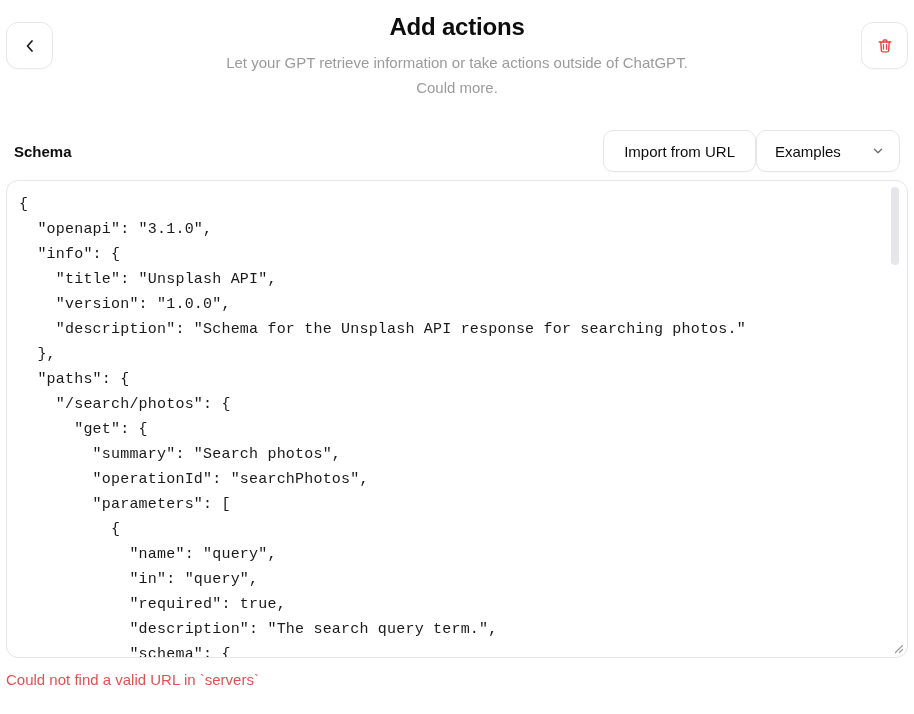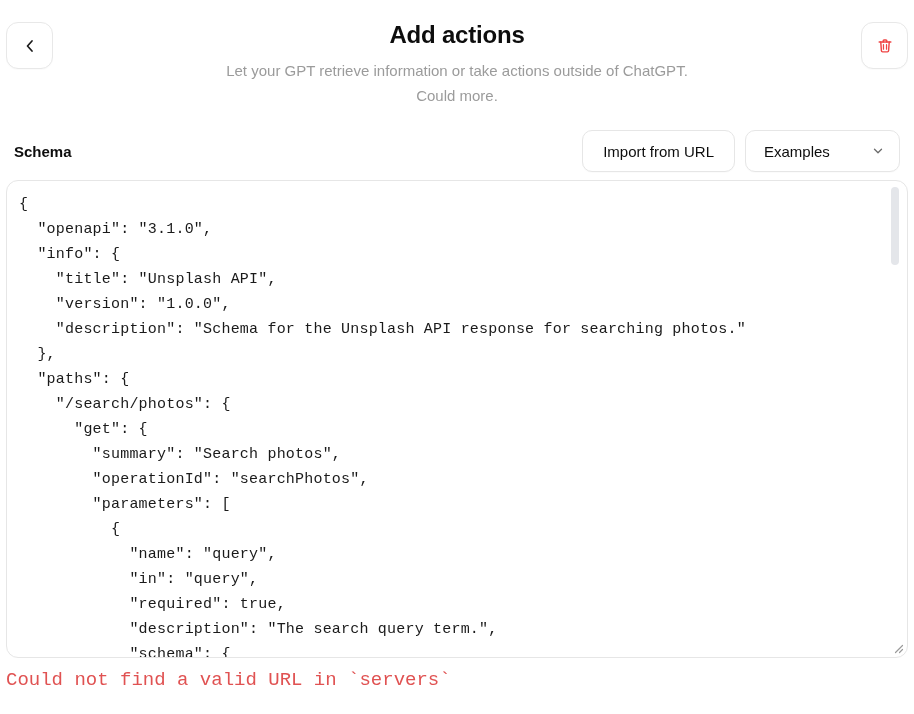--- a/index.html
+++ b/index.html
@@ -13,21 +13,21 @@
   .page {
     position: relative;
     width: 914px; height: 714px;
     background: #ffffff;
   }
 
   
   .header {
     position: relative;
     height: 122px;
-    padding-top: 20px;
+    padding-top: 12px;
   }
   .icon-btn {
     position: absolute;
     width: 47px; height: 47px;
     border: 1px solid #e8e8e8;
     border-radius: 12px;
     background: #ffffff;
     display: flex; align-items: center; justify-content: center;
     cursor: pointer;
     box-shadow: 0 1px 1px rgba(0,0,0,0.02);
@@ -69,40 +69,39 @@
     align-items: center;
   }
   .schema-label {
     font-size: 15px;
     font-weight: bold;
     color: #0d0d0d;
   }
   .schema-actions {
     margin-left: auto;
     display: flex;
-    gap: 10px;
     align-items: flex-start;
   }
   .pill-btn {
     height: 42px;
     border: 1px solid #e6e6e6;
     border-radius: 10px;
     background: #ffffff;
     font-size: 15px;
     color: #0d0d0d;
     font-family: "Liberation Sans", sans-serif;
     padding: 0 20px;
     cursor: pointer;
     display: flex;
     align-items: center;
     white-space: nowrap;
     box-shadow: 0 1px 1px rgba(0,0,0,0.02);
   }
   .pill-btn.select {
-    width: 155px;
+    width: 144px;
     justify-content: space-between;
     padding: 0 14px 0 18px;
   }
   .chev { margin-left: 10px; display: flex; align-items: center; }
 
   
   .code-wrap {
     position: relative;
     margin: 0 6px;
     height: 478px;
@@ -141,24 +140,23 @@
   .resize-handle {
     position: absolute;
     right: 1px; bottom: 1px;
     width: 16px; height: 16px;
     cursor: nwse-resize;
   }
 
   
   .error-msg {
     padding: 12px 6px 0 6px;
-    font-size: 19px;
+    font-size: 15px;
     color: #e05252;
     line-height: 20px;
-    font-family: Liberation Mono, monospace;
   }
 </style>
 </head>
 <body>
 
 <div class="page">
 
   <div class="header">
 
     <div class="icon-btn back-btn">

